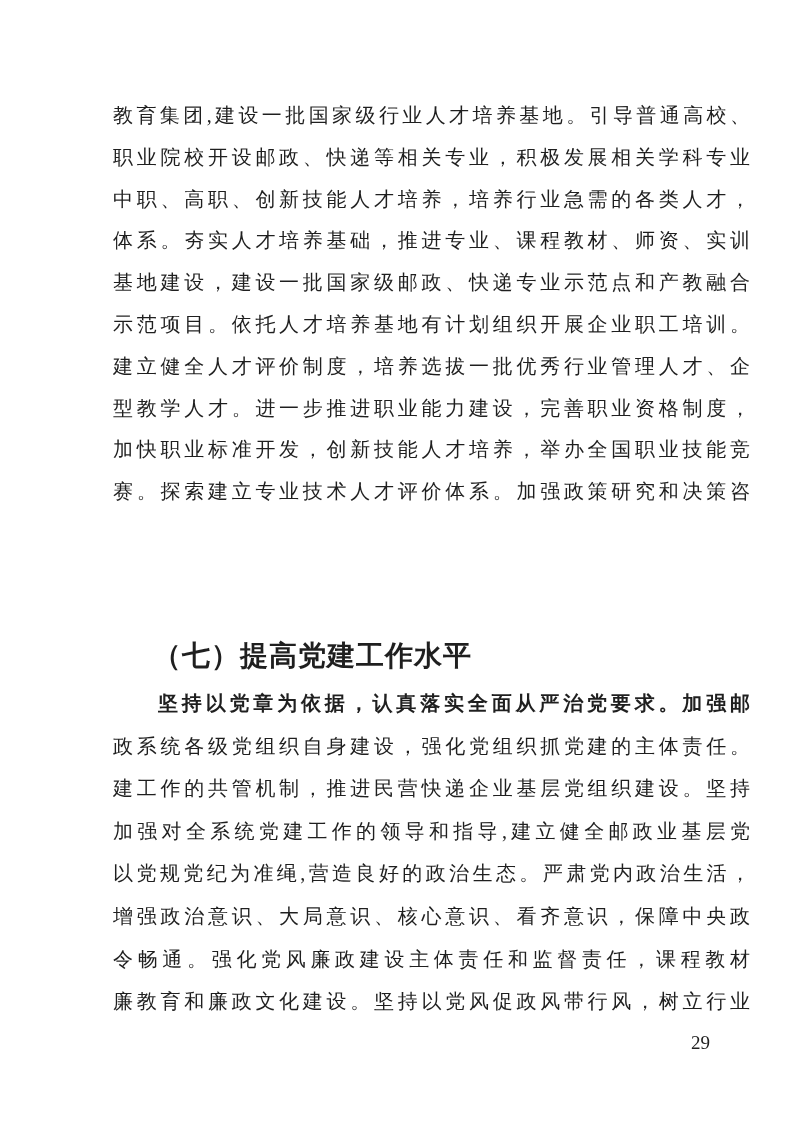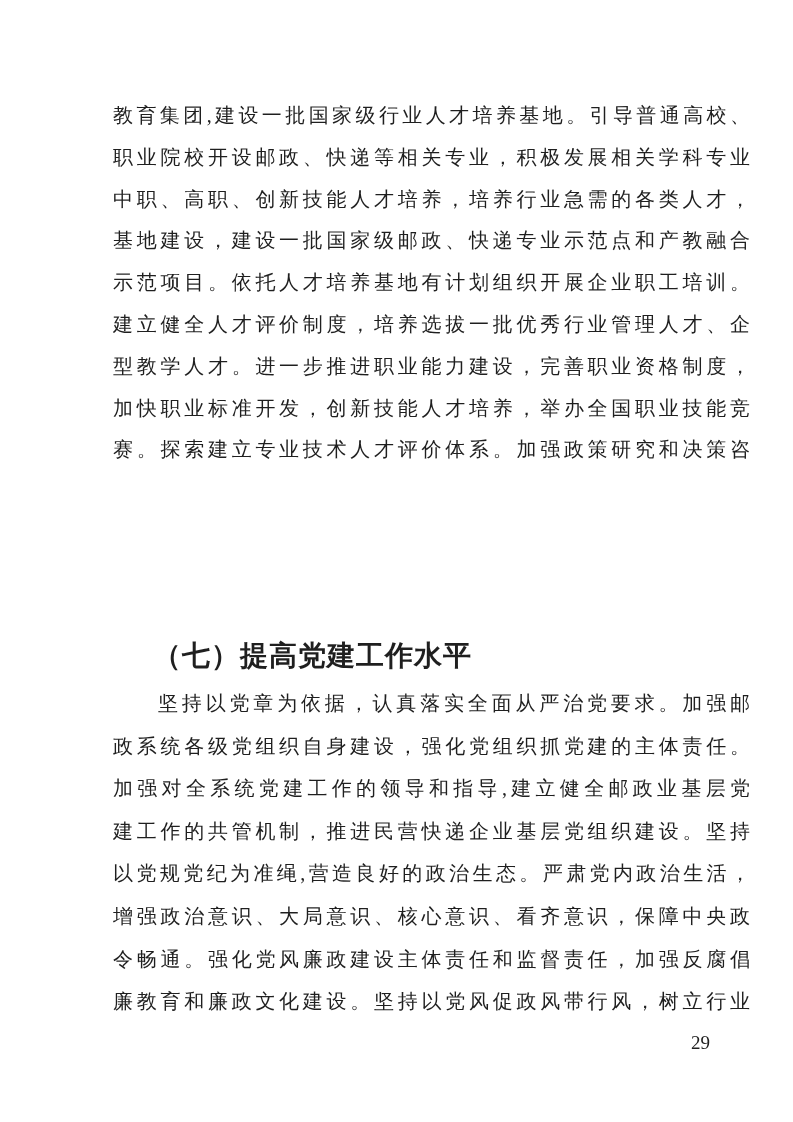--- a/index.html
+++ b/index.html
@@ -33,20 +33,21 @@
   }
   .para-2 .bline {
     height: 42.6px;
     line-height: 42.6px;
   }
   .bline.no-stretch {
     text-align-last: left;
   }
   .bline.indent-first {
     text-indent: 45px;
+    font-weight: bold;
   }
   .section-heading {
     position: absolute;
     top: 634px;
     left: 113px;
     width: 637px;
     margin: 0;
     font-size: 28px;
     font-weight: 700;
     line-height: 44px;
@@ -66,36 +67,37 @@
 </style>
 </head>
 <body>
 
 <div class="page" style="--page-bg: #ffffff; --text-color: #1f1f1f;">
 
   <div class="para para-continuation">
     <div class="bline">教育集团,建设一批国家级行业人才培养基地。引导普通高校、</div>
     <div class="bline">职业院校开设邮政、快递等相关专业，积极发展相关学科专业</div>
     <div class="bline">中职、高职、创新技能人才培养，培养行业急需的各类人才，</div>
+    <div class="bline">体系。夯实人才培养基础，推进专业、课程教材、师资、实训</div>
     <div class="bline">基地建设，建设一批国家级邮政、快递专业示范点和产教融合</div>
     <div class="bline">示范项目。依托人才培养基地有计划组织开展企业职工培训。</div>
     <div class="bline">建立健全人才评价制度，培养选拔一批优秀行业管理人才、企</div>
     <div class="bline">型教学人才。进一步推进职业能力建设，完善职业资格制度，</div>
     <div class="bline">加快职业标准开发，创新技能人才培养，举办全国职业技能竞</div>
     <div class="bline">赛。探索建立专业技术人才评价体系。加强政策研究和决策咨</div>
   </div>
 
   <h2 class="section-heading">（七）提高党建工作水平</h2>
 
   <div class="para para-2">
     <div class="bline indent-first">坚持以党章为依据，认真落实全面从严治党要求。加强邮</div>
     <div class="bline">政系统各级党组织自身建设，强化党组织抓党建的主体责任。</div>
+    <div class="bline">建工作的共管机制，推进民营快递企业基层党组织建设。坚持</div>
     <div class="bline">加强对全系统党建工作的领导和指导,建立健全邮政业基层党</div>
-    <div class="bline">建工作的共管机制，推进民营快递企业基层党组织建设。坚持</div>
     <div class="bline">以党规党纪为准绳,营造良好的政治生态。严肃党内政治生活，</div>
     <div class="bline">增强政治意识、大局意识、核心意识、看齐意识，保障中央政</div>
-    <div class="bline">令畅通。强化党风廉政建设主体责任和监督责任，加强反腐倡</div>
+    <div class="bline">令畅通。强化党风廉政建设主体责任和监督责任，课程教材</div>
     <div class="bline">廉教育和廉政文化建设。坚持以党风促政风带行风，树立行业</div>
   </div>
 
   <div class="page-footer">29</div>
 
 </div>
 
 </body></html>

